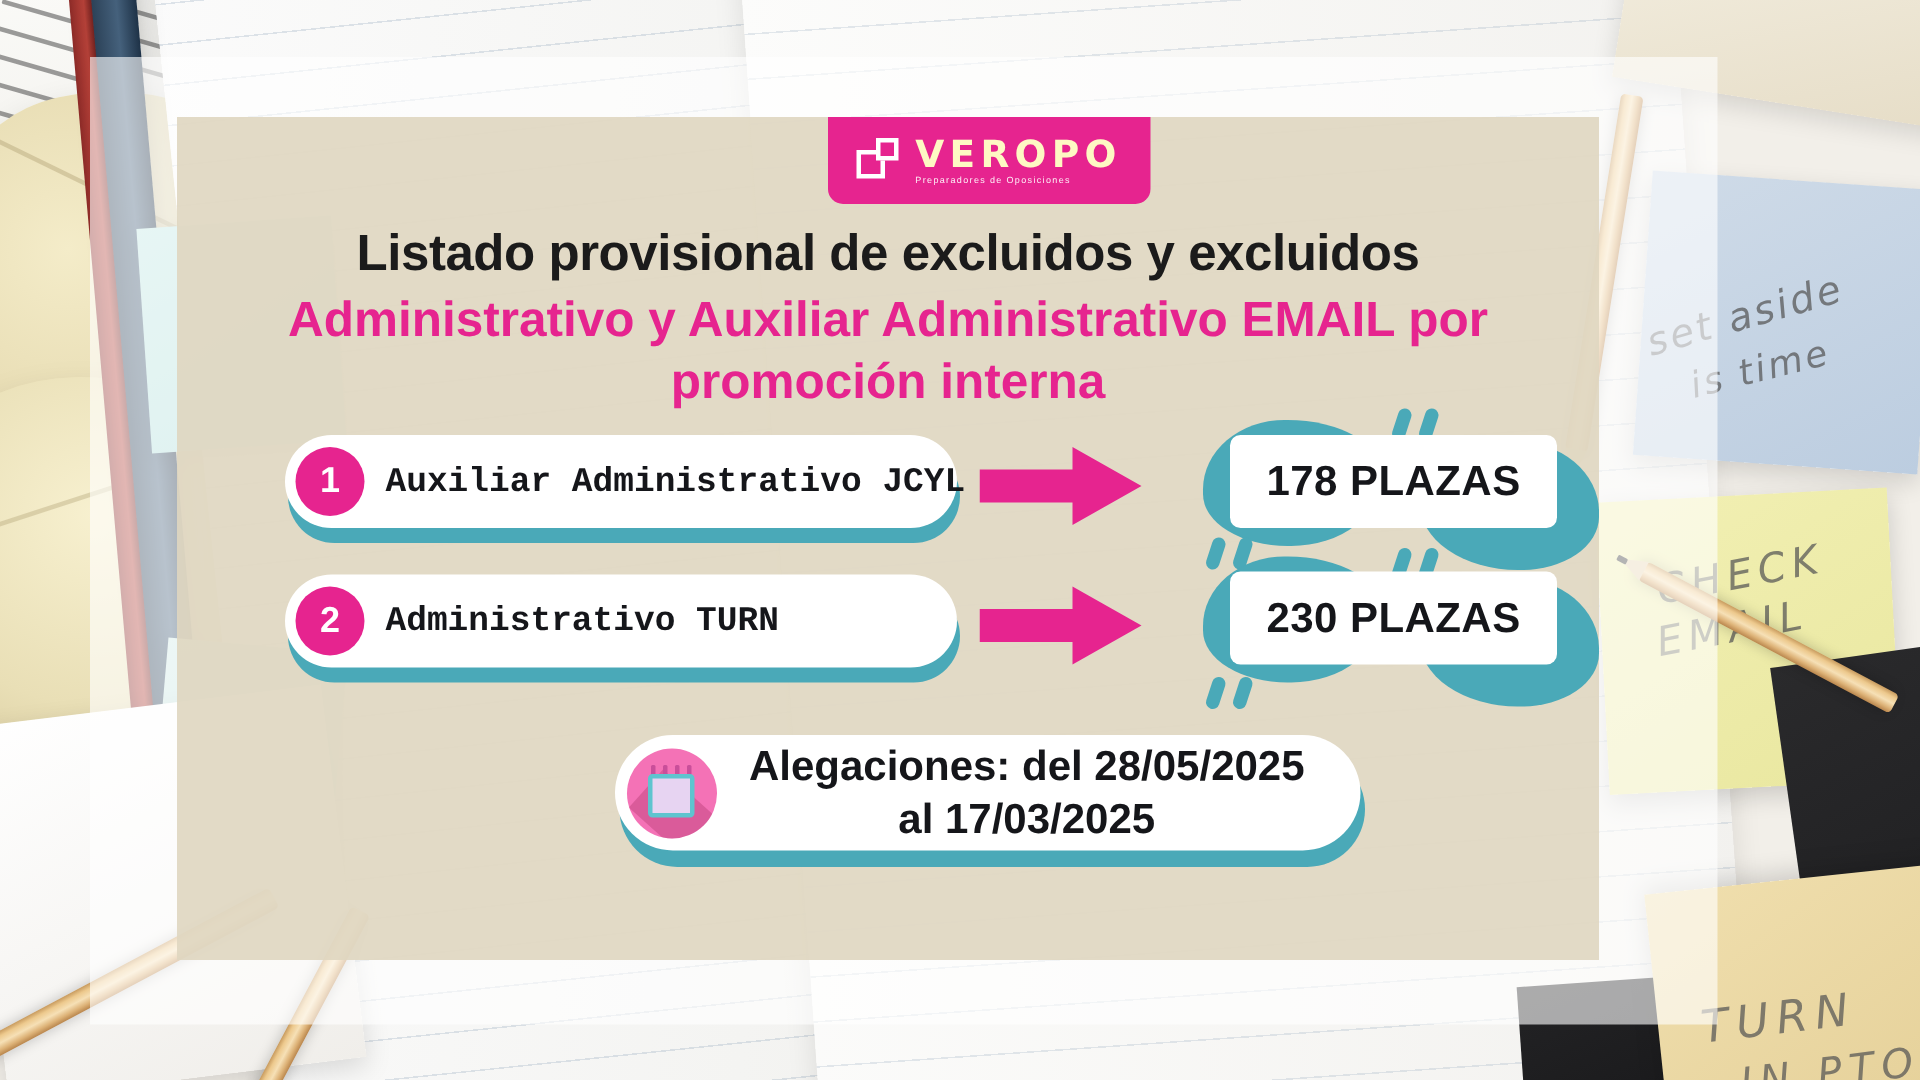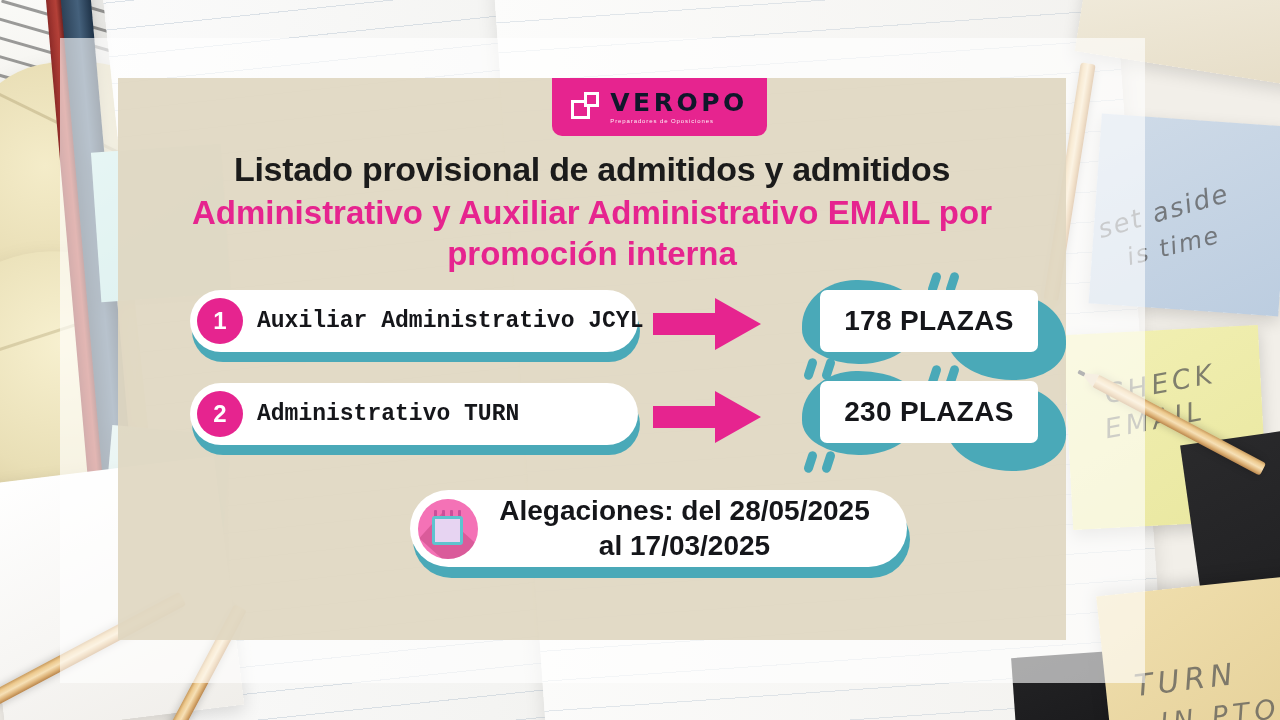--- a/index.html
+++ b/index.html
@@ -179,21 +179,21 @@
     display:flex; align-items:center; justify-content:center; gap:9px;
   }
   .logo-mark { position:relative; width:30px; height:30px; }
   .logo-mark .sq {
     position:absolute; border:3px solid #fff; background:transparent;
   }
   .logo-mark .sq1 { left:0; top:8px; width:19px; height:19px; }
   .logo-mark .sq2 { left:13px; top:0; width:15px; height:15px; background:#e6248f; }
   .logo-text { display:flex; flex-direction:column; line-height:1; }
   .logo-name {
-    color:#0f172a; font-size:25px; font-weight:700; letter-spacing:3.5px;
+    color:#fef9c3; font-size:25px; font-weight:700; letter-spacing:3.5px;
     font-family:"DejaVu Sans", sans-serif;
   }
   .logo-tag {
     color:#fff; font-size:6px; letter-spacing:.9px; margin-top:3px; opacity:.92;
     font-family:"Liberation Sans", sans-serif;
   }
 
   .title-main {
     position:absolute; left:0; top:72px; width:948px; text-align:center;
     font-size:34px; font-weight:700; color:#1b1b1b; letter-spacing:-.3px;
@@ -349,21 +349,21 @@
     <span class="logo-mark">
       <span class="sq sq1"></span>
         <span class="sq sq2"></span>
     </span>
     <span class="logo-text">
       <span class="logo-name">VEROPO</span>
       <span class="logo-tag">Preparadores de Oposiciones</span>
     </span>
   </div>
 
-  <div class="title-main">Listado provisional de admitidos y admitidos</div>
+  <div class="title-main">Listado provisional de excluidos y excluidos</div>
   <div class="title-sub">Administrativo y Auxiliar Administrativo EMAIL por promoción interna</div>
 
   <div class="row r1">
     <div class="pill-shadow"></div>
     <div class="pill">
       <div class="num-circle">1</div>
       <div class="pill-label">Auxiliar Administrativo JCYL</div>
     </div>
   </div>
 

